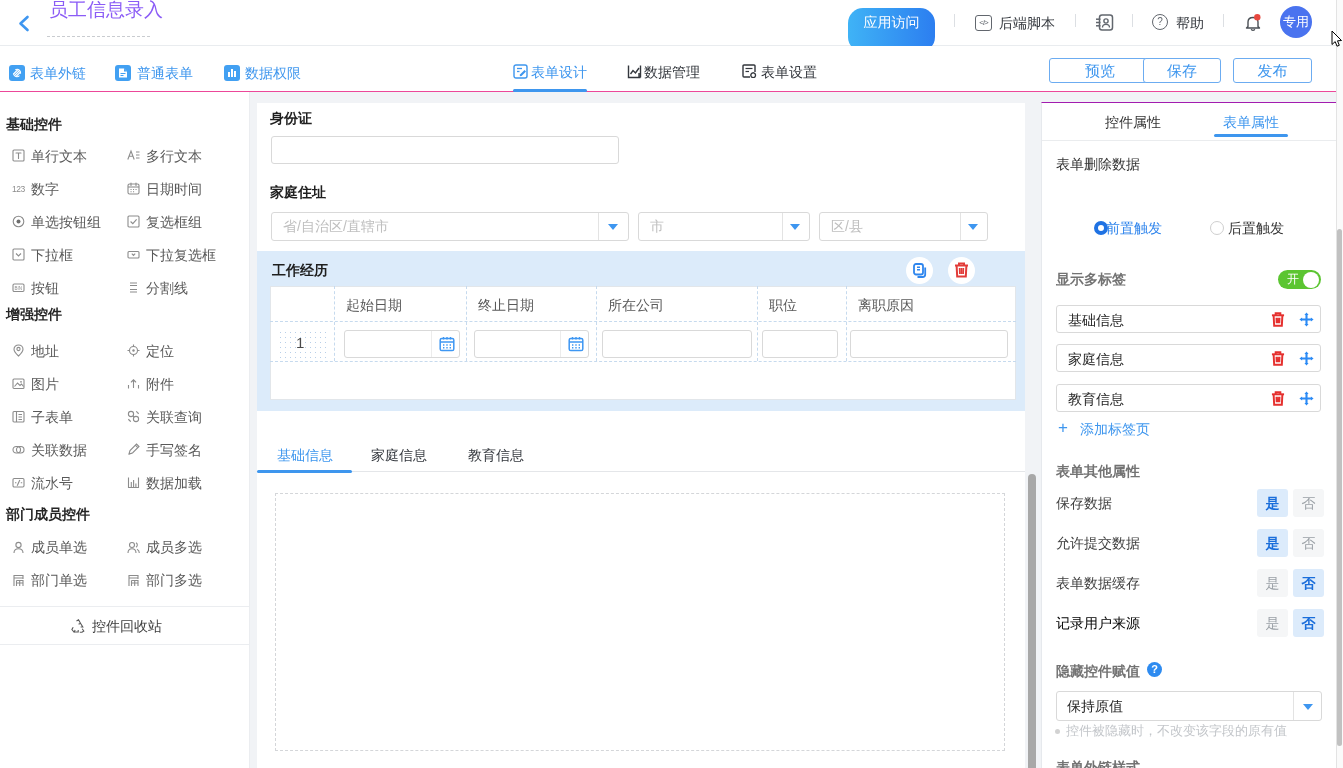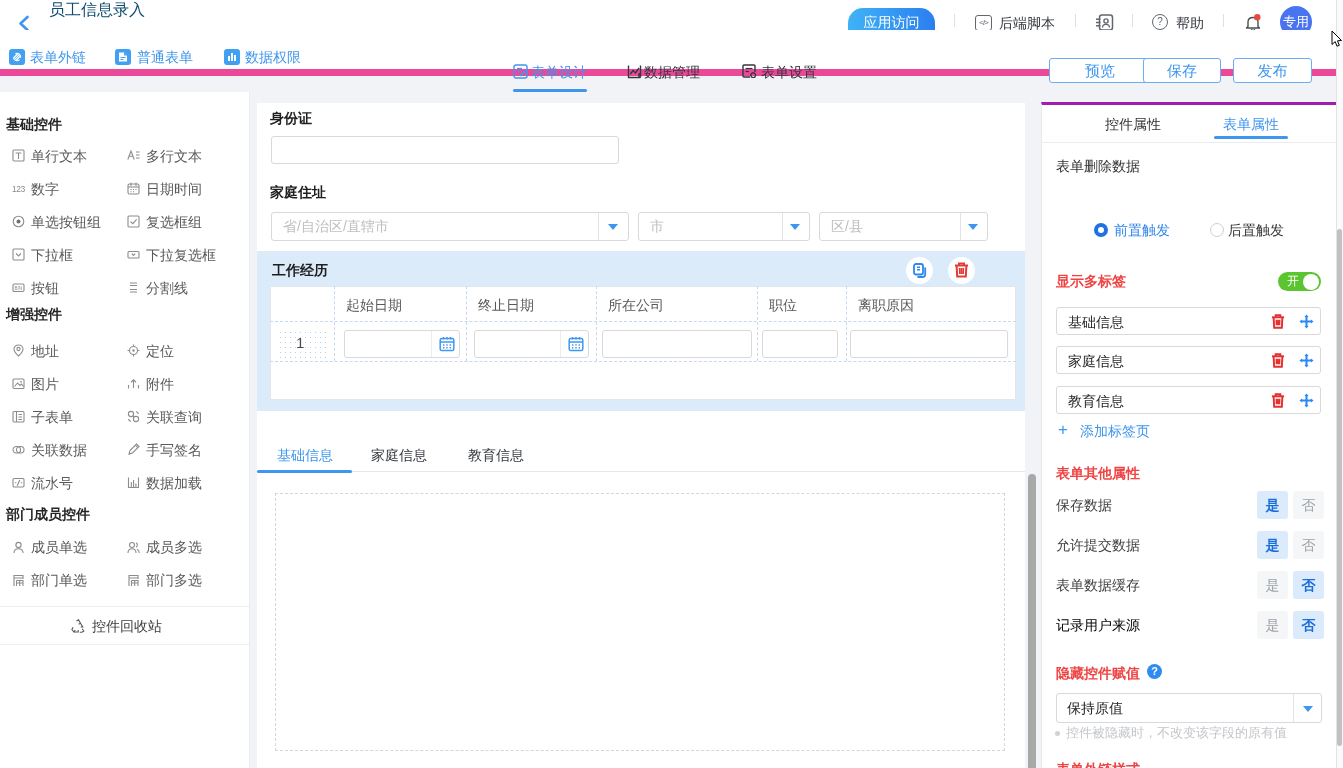--- a/index.html
+++ b/index.html
@@ -3,52 +3,52 @@
 <meta charset="utf-8">
 <style>
   * { margin:0; padding:0; box-sizing:border-box; }
   html,body { width:1343px; height:768px; overflow:hidden; }
   body { font-family:"Liberation Sans",sans-serif; position:relative; background:#f1f3f6; }
   .abs { position:absolute; white-space:nowrap; }
   div { white-space:nowrap; }
   svg { display:block; }
   
   #topbar { position:absolute; left:0; top:0; width:1343px; height:46px; background:#fff; border-bottom:1px solid #e9ecef; z-index:5; }
-  #toolbar { position:absolute; left:0; top:30px; width:1343px; height:46px; background:#fff; border-bottom:7px solid #ec4899; z-index:5; }
+  #toolbar { position:absolute; left:0; top:46px; width:1343px; height:46px; background:#fff; border-bottom:1px solid #ec4899; z-index:5; }
   .tdiv { position:absolute; top:14px; width:1px; height:13px; background:#dcdfe3; }
   
   #sidebar { position:absolute; left:0; top:92px; width:250px; height:676px; background:#fff; border-right:1px solid #ebedf0; z-index:4; }
   .shead { position:absolute; left:6px; font-size:14px; font-weight:bold; color:#262626; line-height:16px; }
   .sitem { position:absolute; font-size:14px; color:#595959; line-height:16px; }
   
   #canvas { position:absolute; left:257px; top:103px; width:768px; height:665px; background:#fff; z-index:3; }
   .flabel { position:absolute; font-size:14px; font-weight:bold; color:#1f1f1f; line-height:16px; }
   .inp { position:absolute; background:#fff; border:1px solid #d9d9d9; border-radius:3px; }
   .ph { position:absolute; font-size:14px; color:#bfbfbf; line-height:16px; }
   .selarrow { position:absolute; width:0; height:0; border-left:5px solid transparent; border-right:5px solid transparent; border-top:6px solid #3e96f0; }
   .seldiv { position:absolute; width:1px; background:#e3e3e3; }
   
-  #rpanel { position:absolute; left:1041px; top:102px; width:295px; height:666px; background:#fff; border-left:1px solid #e6e9ed; border-top:3px solid #a21caf; z-index:4; }
+  #rpanel { position:absolute; left:1041px; top:102px; width:295px; height:666px; background:#fff; border-left:1px solid #e6e9ed; border-top:1px solid #a21caf; z-index:4; }
   .rp { position:absolute; font-size:14px; color:#333; line-height:16px; }
-  .rpb { position:absolute; font-size:14px; font-weight:bold; color:#ef4444; line-height:16px; }
+  .rpb { position:absolute; font-size:14px; font-weight:bold; color:#737373; line-height:16px; }
   .ynbtn { position:absolute; width:31px; height:28px; border-radius:3px; font-size:14px; text-align:center; line-height:28px; }
   .yn-on { background:#dcebfb; color:#1a6edb; font-weight:bold; }
   .yn-off { background:#f5f6f7; color:#9aa0a6; }
   .tagrow { position:absolute; left:14px; width:265px; height:28px; border:1px solid #d9d9d9; border-radius:3px; background:#fff; }
   .tagrow span { position:absolute; left:11px; top:6px; font-size:14px; color:#262626; line-height:16px; }
 </style>
 </head>
 <body>
 <div id="bg" class="abs" style="left:0;top:92px;width:1343px;height:676px;background:#f1f3f6;"></div>
 
 <div id="topbar">
   <svg class="abs" style="left:17px;top:15px;" width="13" height="17" viewBox="0 0 13 17">
       <path d="M10.5 2 L3.5 8.5 L10.5 15" fill="none" stroke="#3e96f0" stroke-width="2.6" stroke-linecap="round" stroke-linejoin="round"></path>
     </svg>
-  <div class="abs" style="left:49px;top:0;font-size:16px;color:#0c4a6e;line-height:19px;">员工信息录入</div>
+  <div class="abs" style="left:49px;top:0;font-size:19px;color:#8b5cf6;line-height:19px;">员工信息录入</div>
   <div class="abs" style="left:47px;top:36px;width:103px;border-top:1px dashed #c9ccd0;"></div>
   <div class="abs" style="left:848px;top:8px;width:87px;height:44px;border-radius:15px;background:linear-gradient(90deg,#3fb3f6,#2c7ef0);color:#fff;font-size:14px;text-align:center;line-height:29px;">应用访问</div>
   <div class="tdiv" style="left:954px;"></div>
   <div class="abs" style="left:975px;top:15px;width:17px;height:16px;border:1px solid #62676e;border-radius:3px;color:#62676e;font-size:8px;text-align:center;line-height:14px;letter-spacing:-1px;">&lt;/&gt;</div>
   <div class="abs" style="left:999px;top:15px;font-size:14px;color:#33373d;line-height:16px;">后端脚本</div>
   <div class="tdiv" style="left:1075px;"></div>
   <svg class="abs" style="left:1095px;top:14px;" width="19" height="17" viewBox="0 0 19 17">
     <rect x="4.5" y="1" width="13" height="15" rx="2.5" fill="none" stroke="#62676e" stroke-width="1.5"></rect>
     <line x1="1" y1="5.2" x2="5.5" y2="5.2" stroke="#62676e" stroke-width="1.5"></line>
     <line x1="1" y1="8.5" x2="5.5" y2="8.5" stroke="#62676e" stroke-width="1.5"></line>
@@ -340,21 +340,21 @@
   <div class="abs" style="left:18px;top:390px;width:730px;height:258px;border:1px dashed #d4d6d9;"></div>
 </div>
 
 <div id="rpanel">
   <div class="rp" style="left:63px;top:11px;">控件属性</div>
   <div class="abs" style="left:181px;top:11px;font-size:14px;color:#3e96ee;line-height:16px;">表单属性</div>
   <div class="abs" style="left:172px;top:31px;width:74px;height:3px;background:#3e96ee;border-radius:2px;"></div>
   <div class="abs" style="left:0;top:37px;width:295px;border-bottom:1px solid #eaecee;"></div>
   <div class="rp" style="left:14px;top:53px;">表单删除数据</div>
   <div class="abs" style="left:52px;top:118px;width:14px;height:14px;border-radius:50%;background:#fff;border:4px solid #1f72e3;"></div>
-  <div class="abs" style="left:72px;top:117px;font-size:14px;color:#2e84ec;line-height:16px;">前置触发</div>
+  <div class="abs" style="left:64px;top:117px;font-size:14px;color:#2e84ec;line-height:16px;">前置触发</div>
   <div class="abs" style="left:168px;top:118px;width:14px;height:14px;border-radius:50%;background:#fff;border:1px solid #cfcfcf;"></div>
   <div class="rp" style="left:186px;top:117px;">后置触发</div>
   <div class="rpb" style="left:14px;top:168px;">显示多标签</div>
   <div class="abs" style="left:236px;top:167px;width:43px;height:19px;border-radius:10px;background:#5bc531;"></div>
   <div class="abs" style="left:245px;top:169px;font-size:12px;color:#fff;line-height:15px;">开</div>
   <div class="abs" style="left:261px;top:168.5px;width:16px;height:16px;border-radius:50%;background:#fff;"></div>
   <div class="tagrow" style="top:202px;">
       <span>基础信息</span>
     </div>
   <div class="tagrow" style="top:241px;">

